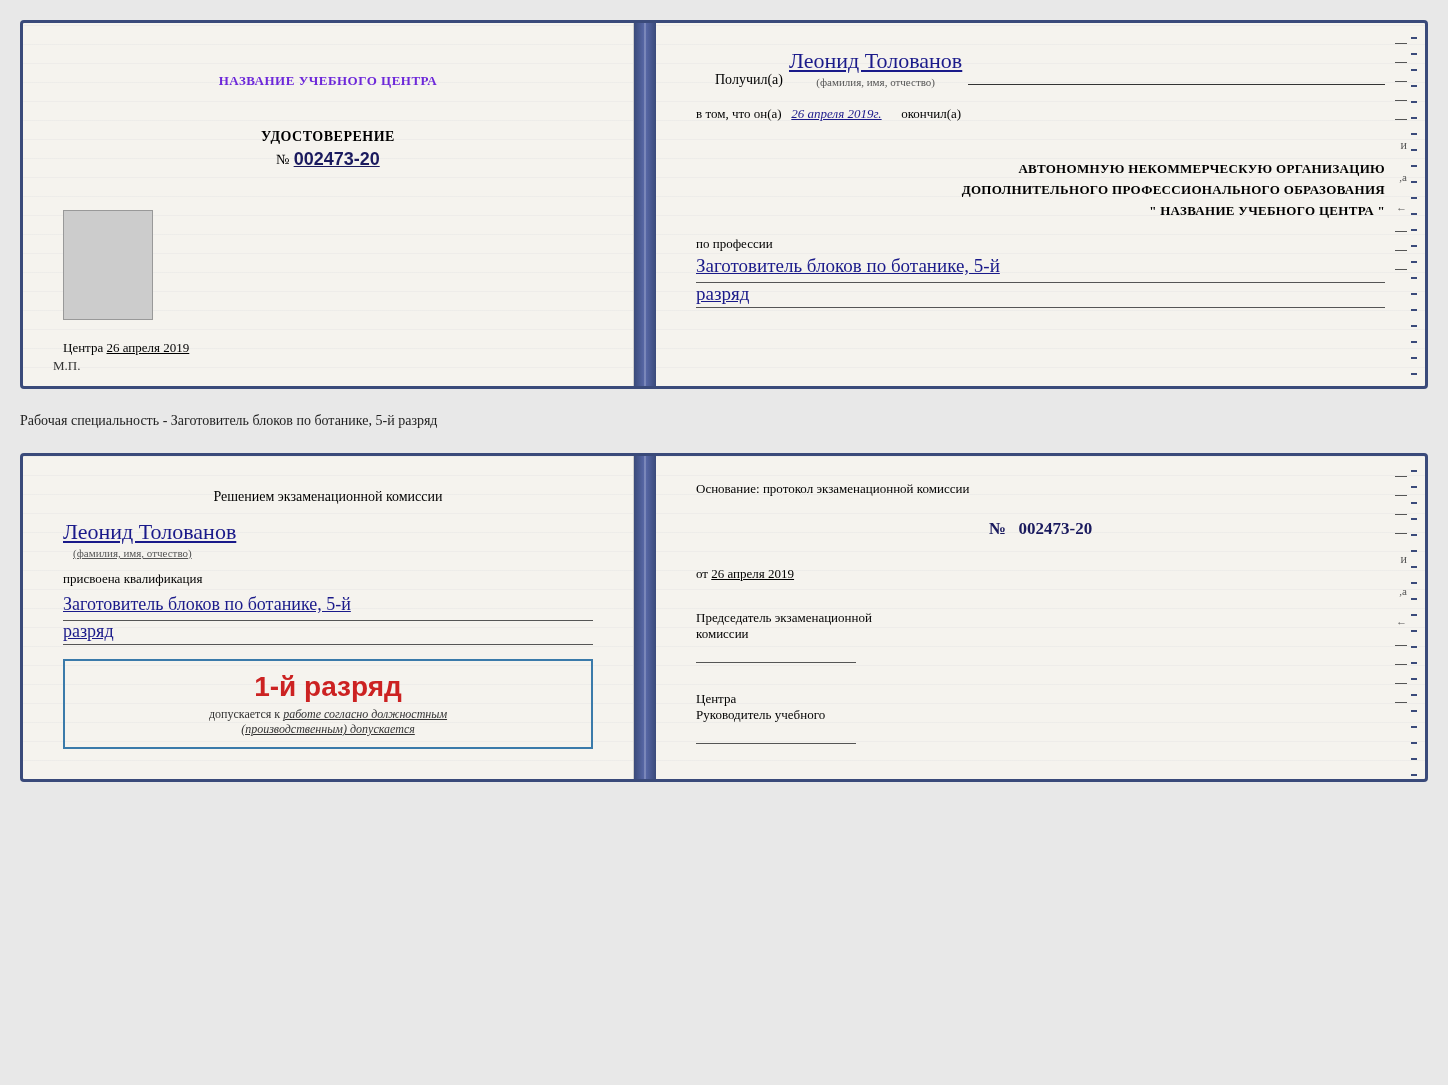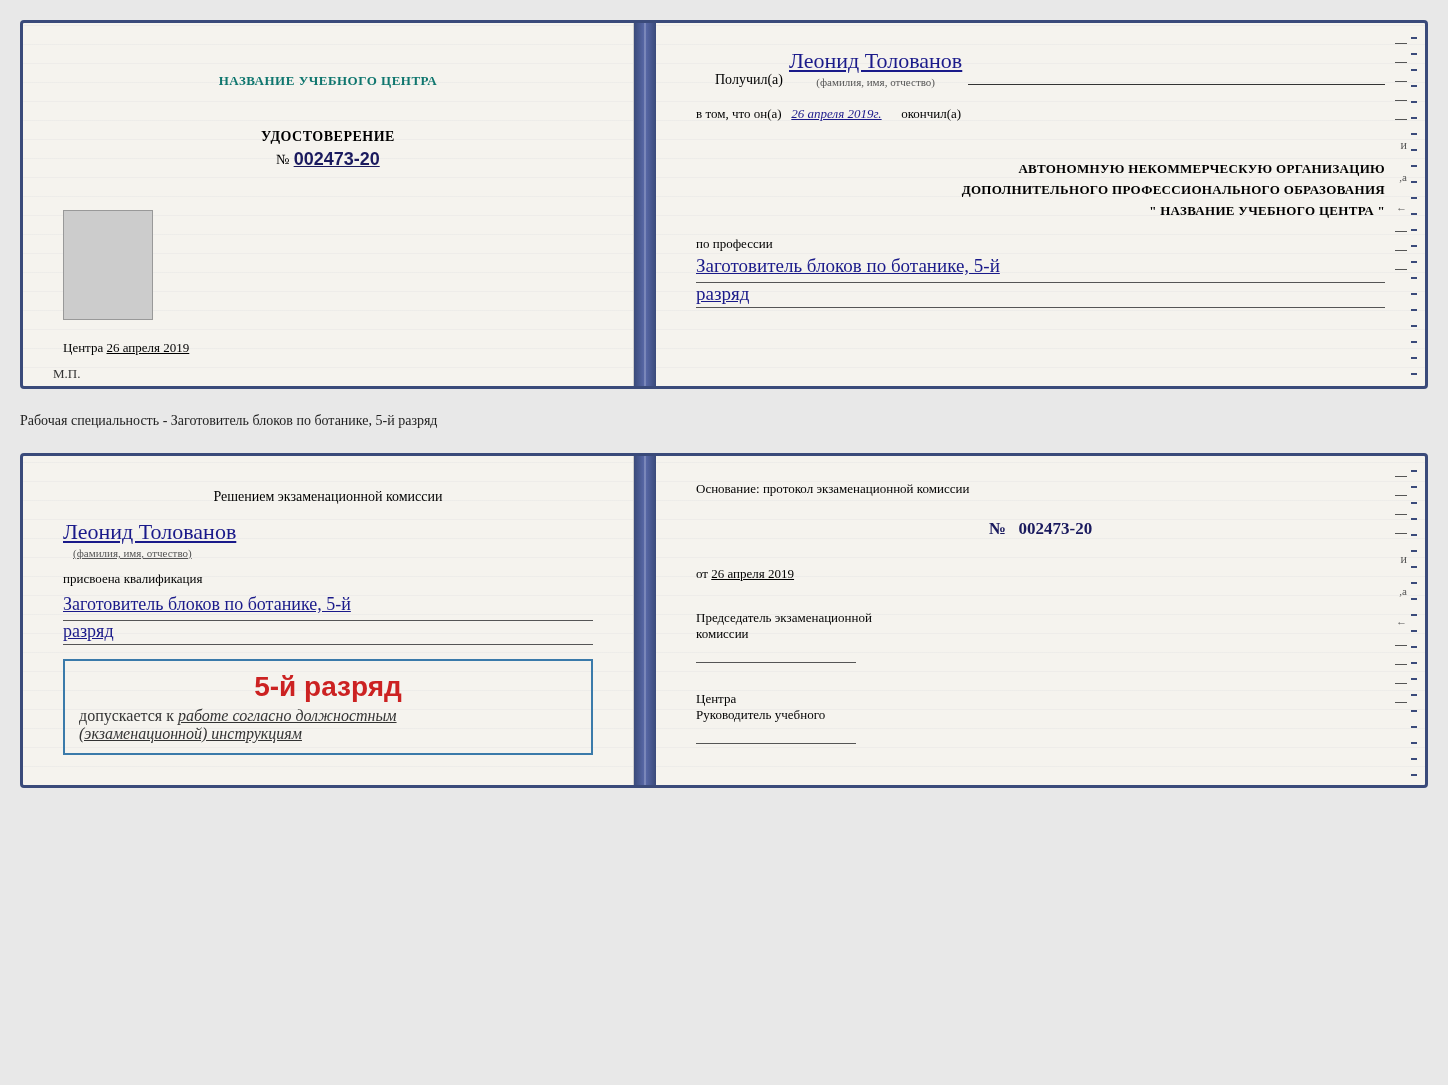--- a/index.html
+++ b/index.html
@@ -94,21 +94,21 @@
 
     
     .doc-top .left-panel {
       min-height: 280px;
     }
 
     .center-title {
       font-size: 13px;
       font-weight: bold;
       text-align: center;
-      color: #0f766e;
+      color: #6d28d9;
       letter-spacing: 0.5px;
       margin-top: 20px;
       text-transform: uppercase;
     }
 
     .udostoverenie-block {
       text-align: center;
       margin-top: 40px;
     }
 
@@ -141,21 +141,21 @@
       font-size: 13px;
       align-self: flex-start;
     }
 
     .vydano-value {
       text-decoration: underline;
     }
 
     .mp-label {
       position: absolute;
-      bottom: 4px;
+      bottom: 12px;
       left: 30px;
       font-size: 13px;
       color: #333;
     }
 
     
     .recipient-line {
       display: flex;
       align-items: flex-end;
       gap: 6px;
@@ -289,23 +289,24 @@
 
     .badge-number {
       font-size: 28px;
       font-weight: bold;
       color: #cc2222;
       text-align: center;
       font-family: Arial, sans-serif;
     }
 
     .badge-subtext {
-      font-size: 16px;
+      font-size: 12px;
       color: #333;
       margin-top: 4px;
+      text-align: center;
     }
 
     .badge-italic {
       font-style: italic;
       text-decoration: underline;
     }
 
     
     .osnovanie-block {
       font-size: 13px;
@@ -453,26 +454,26 @@
       <div class="prisvoena" style="margin-top:12px;font-size:13px;">присвоена квалификация</div>
 
       <div style="margin-top:4px;width:100%;">
         <div class="kvalif-name">Заготовитель блоков по ботанике, 5-й</div>
         <div style="border-bottom:1px solid #555;margin-top:2px;"></div>
         <div class="razryad-bottom">разряд</div>
         <div style="border-bottom:1px solid #555;margin-top:2px;"></div>
       </div>
 
       <div class="badge-box">
-        <div class="badge-number">5-й разряд</div>
+        <div class="badge-number">1-й разряд</div>
         <div class="badge-subtext">
           <span>допускается к</span>
           <span class="badge-italic">работе согласно должностным</span>
           <br>
-          <span class="badge-italic">(экзаменационной) инструкциям</span>
+          <span class="badge-italic">(производственным) допускается</span>
         </div>
       </div>
 
     </div>
 
     <div class="spine"></div>
 
     <div class="right-panel">
 
       <div class="osnovanie-block">

